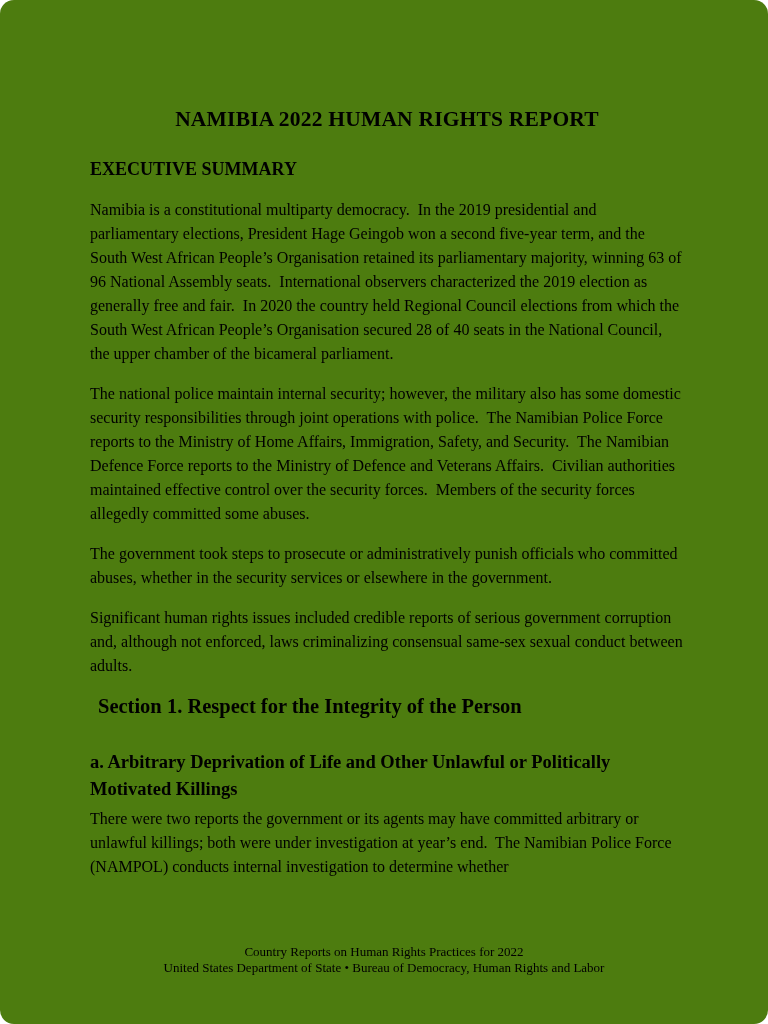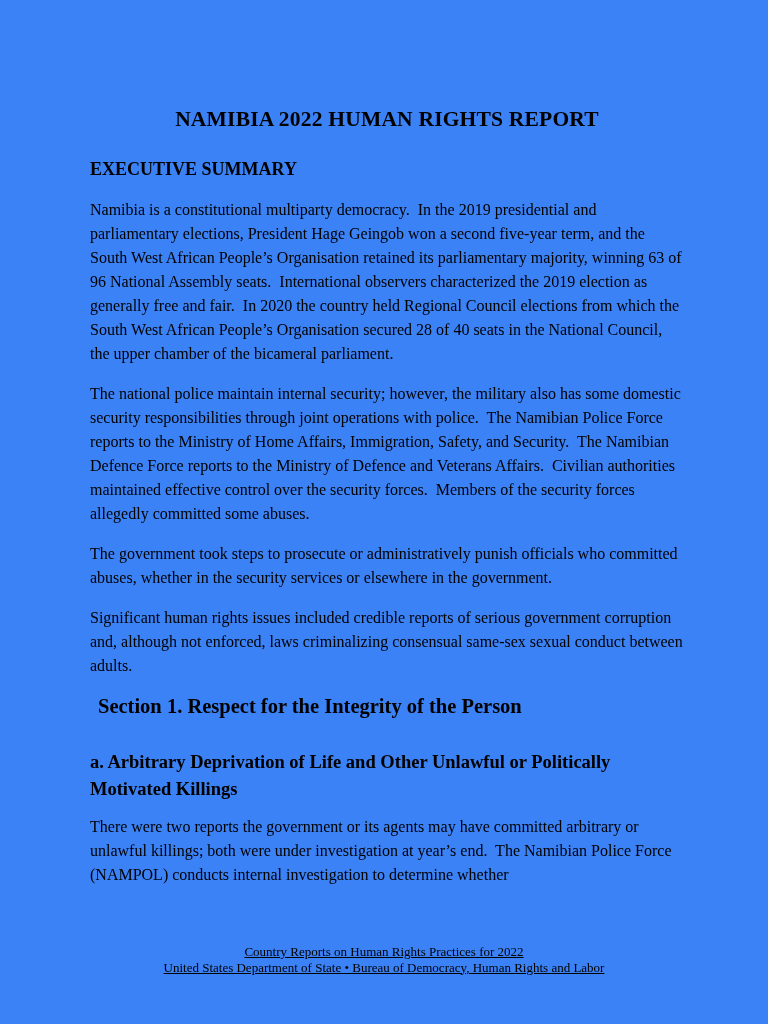--- a/index.html
+++ b/index.html
@@ -4,24 +4,25 @@
 <style>
   html, body {
     margin: 0;
     padding: 0;
     background: #ffffff;
   }
   .page {
     position: relative;
     width: 768px;
     height: 1024px;
-    background: #3b82f6;
+    background: #4d7c0f;
     color: #000000;
     font-family: "Liberation Serif", "DejaVu Serif", serif;
     overflow: hidden;
+    border-radius: 14px;
   }
   .content {
     position: absolute;
     left: 90px;
     width: 594px;
     top: 0;
     padding-top: 105px;
   }
   .doc-title {
     margin: 0;
@@ -51,31 +52,30 @@
     line-height: 27px;
     font-weight: bold;
   }
   .h-sub {
     margin: 29px 0 0 0;
     font-size: 18.5px;
     line-height: 27px;
     font-weight: bold;
   }
   .h-sub + .body-para {
-    margin-top: 12px;
+    margin-top: 4px;
   }
   .footer {
     position: absolute;
     top: 944px;
     left: 0;
     width: 768px;
     text-align: center;
     font-size: 13px;
     line-height: 15.5px;
-    text-decoration: underline;
   }
 </style>
 </head>
 <body>
 
 <div class="page">
   <div class="content">
     <h1 class="doc-title">NAMIBIA 2022 HUMAN RIGHTS REPORT</h1>
 
     <h2 class="h-exec">EXECUTIVE SUMMARY</h2>

